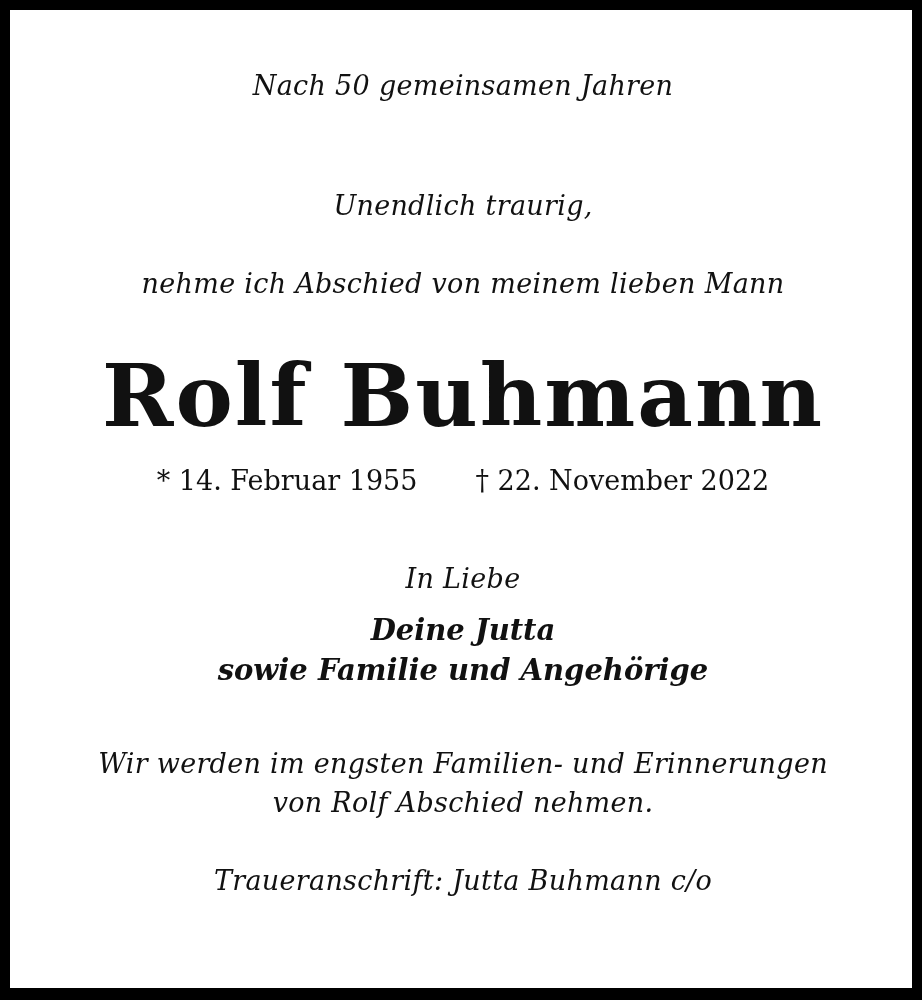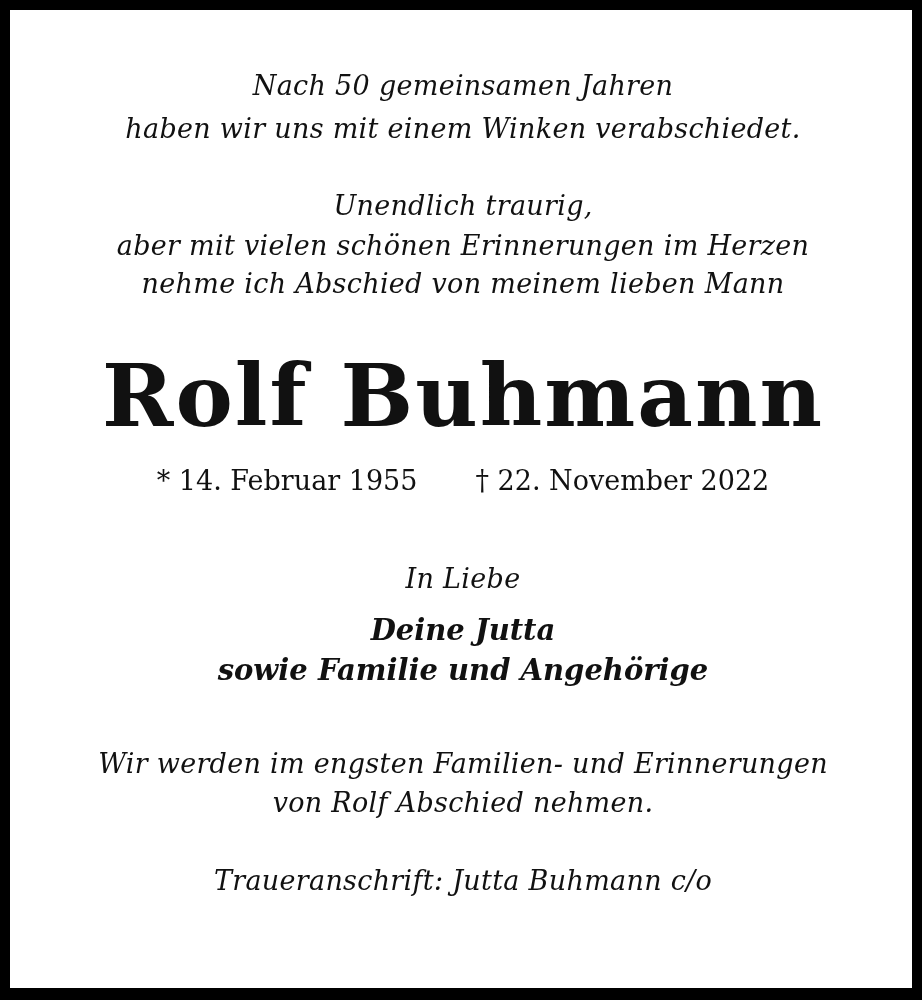--- a/index.html
+++ b/index.html
@@ -16,24 +16,22 @@
   .dates { font-size: 27px; font-style: normal; }
   .dates span { display: inline-block; }
   .dates .gap { width: 58px; }
   .bold { font-size: 29px; font-weight: bold; }
 </style>
 </head>
 <body>
 
 <div class="card">
   <div class="line intro" style="top:60px">Nach 50 gemeinsamen Jahren</div>
-  <div class="line intro" style="top:103px">haben wir uns mit einem Winken verabschiedet.</div>
 
   <div class="line intro" style="top:180px">Unendlich traurig,</div>
-  <div class="line intro" style="top:220px">aber mit vielen schönen Erinnerungen im Herzen</div>
   <div class="line intro" style="top:258px">nehme ich Abschied von meinem lieben Mann</div>
 
   <div class="line name" style="top:335px">Rolf Buhmann</div>
 
   <div class="line dates" style="top:455px">
     <span>* 14. Februar 1955</span><span class="gap"></span><span>† 22. November 2022</span>
   </div>
 
   <div class="line intro" style="top:553px">In Liebe</div>
 

